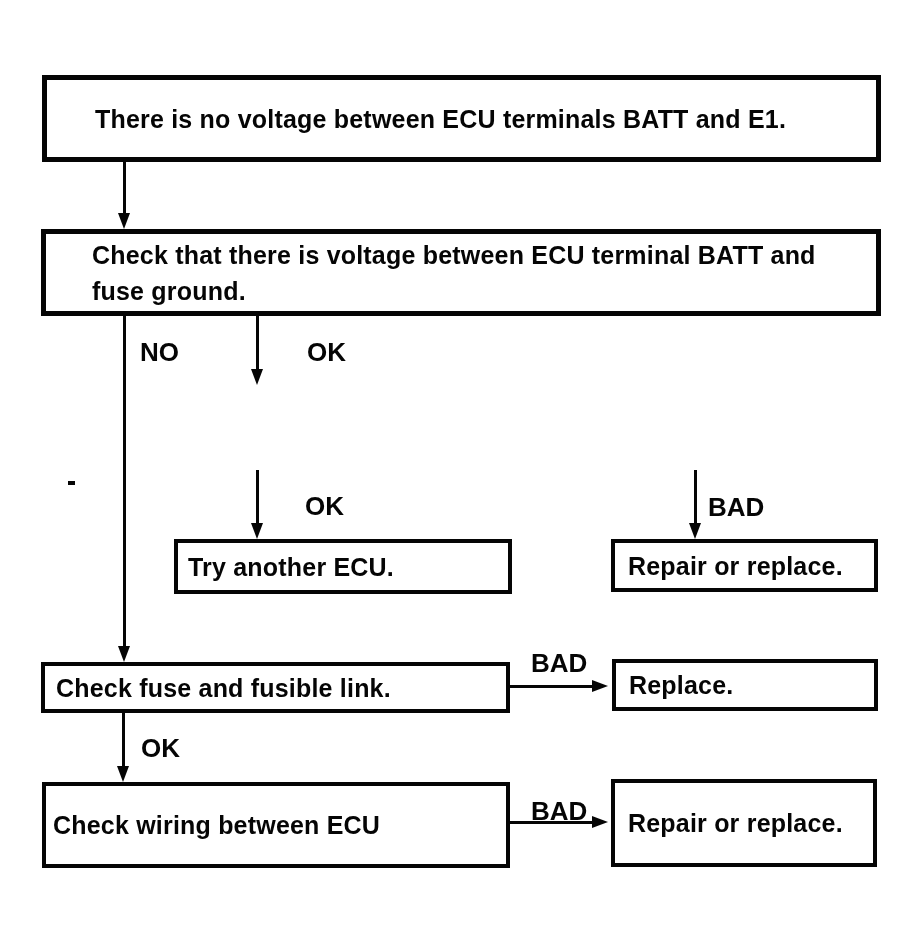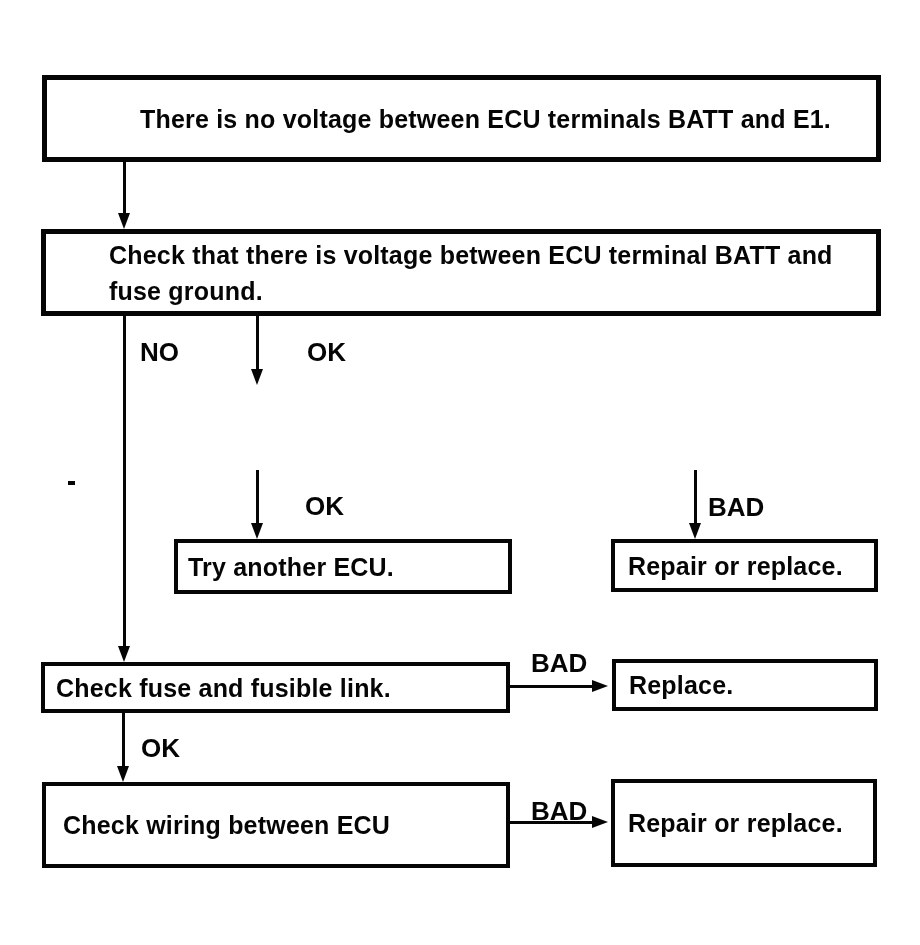--- a/index.html
+++ b/index.html
@@ -71,25 +71,25 @@
   .artifact {
     position: absolute;
     background: #050505;
   }
 </style>
 </head>
 <body>
 
 <div class="canvas">
 
-  <div class="box thick" style="left:42px; top:75px; width:839px; height:87px; padding-left:48px;align-items:center;">
+  <div class="box thick" style="left:42px; top:75px; width:839px; height:87px; padding-left:48px;">
     <div class="ln">There is no voltage between ECU terminals BATT and E1.</div>
   </div>
 
-  <div class="box thick" style="left:41px; top:229px; width:840px; height:87px; padding-left:63px;">
+  <div class="box thick" style="left:41px; top:229px; width:840px; height:87px; padding-left:46px;">
     <div class="ln">Check that there is voltage between ECU terminal BATT and</div>
     <div class="ln">fuse ground.</div>
   </div>
 
 
   <div class="box" style="left:174px; top:539px; width:338px; height:55px; padding-left:10px;">
     <div class="ln">Try another ECU.</div>
   </div>
 
   <div class="box" style="left:611px; top:539px; width:267px; height:53px; padding-left:13px;">
@@ -97,21 +97,21 @@
   </div>
 
   <div class="box" style="left:41px; top:662px; width:469px; height:51px; padding-left:11px;">
     <div class="ln">Check fuse and fusible link.</div>
   </div>
 
   <div class="box" style="left:612px; top:659px; width:266px; height:52px; padding-left:13px;">
     <div class="ln">Replace.</div>
   </div>
 
-  <div class="box" style="left:42px; top:782px; width:468px; height:86px; padding-left:17px;">
+  <div class="box" style="left:42px; top:782px; width:468px; height:86px; padding-left:7px;">
     <div class="ln">Check wiring between ECU</div>
   </div>
 
   <div class="box" style="left:611px; top:779px; width:266px; height:88px; padding-left:13px;">
     <div class="ln">Repair or replace.</div>
   </div>
 
   <div class="vline" style="left:123px; top:162px; height:56px;"></div>
   <div class="arrow-down" style="left:118px; top:213px;"></div>
 

